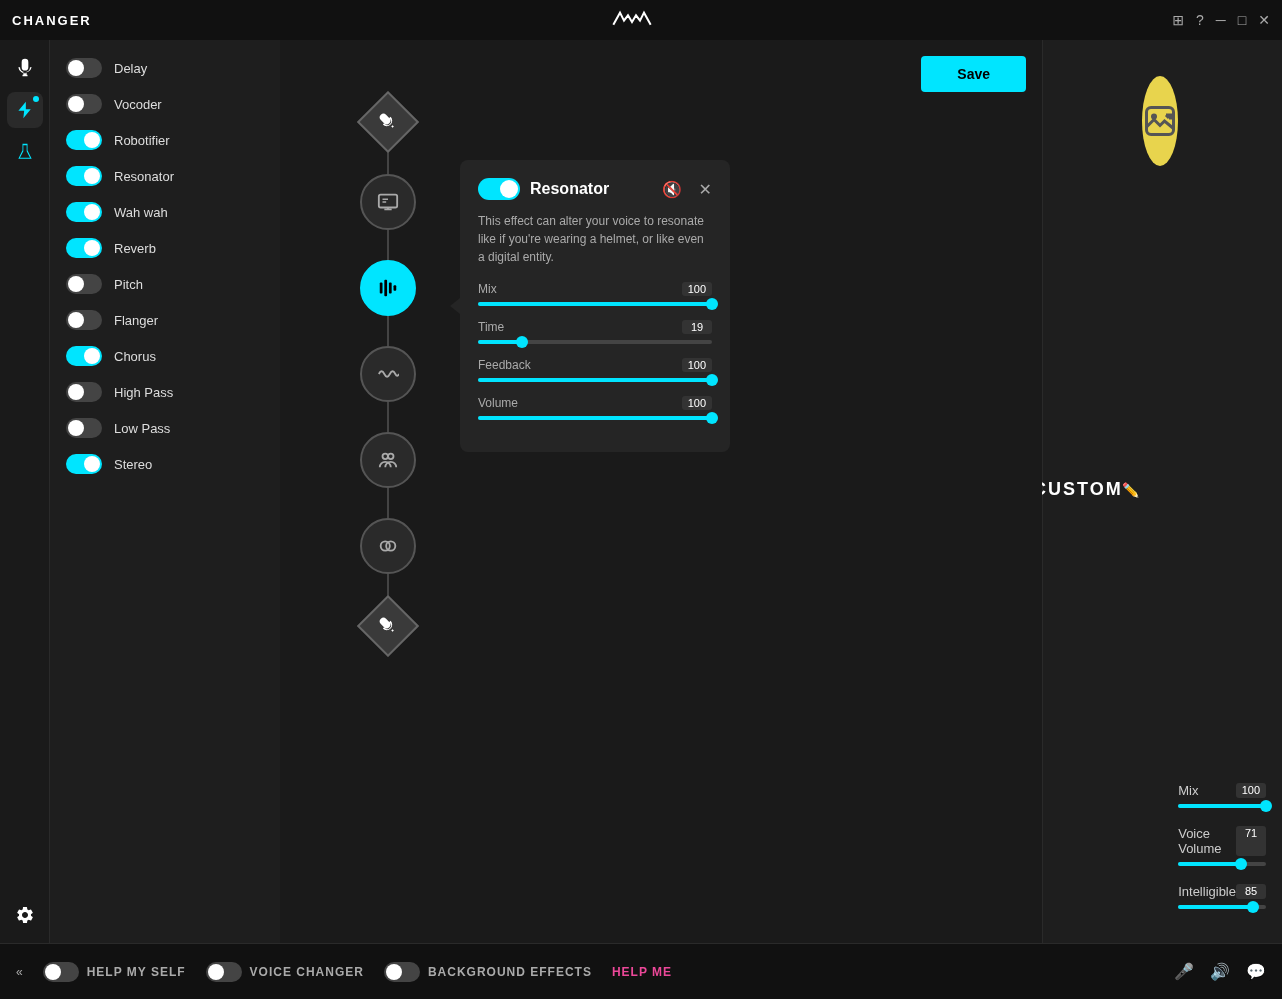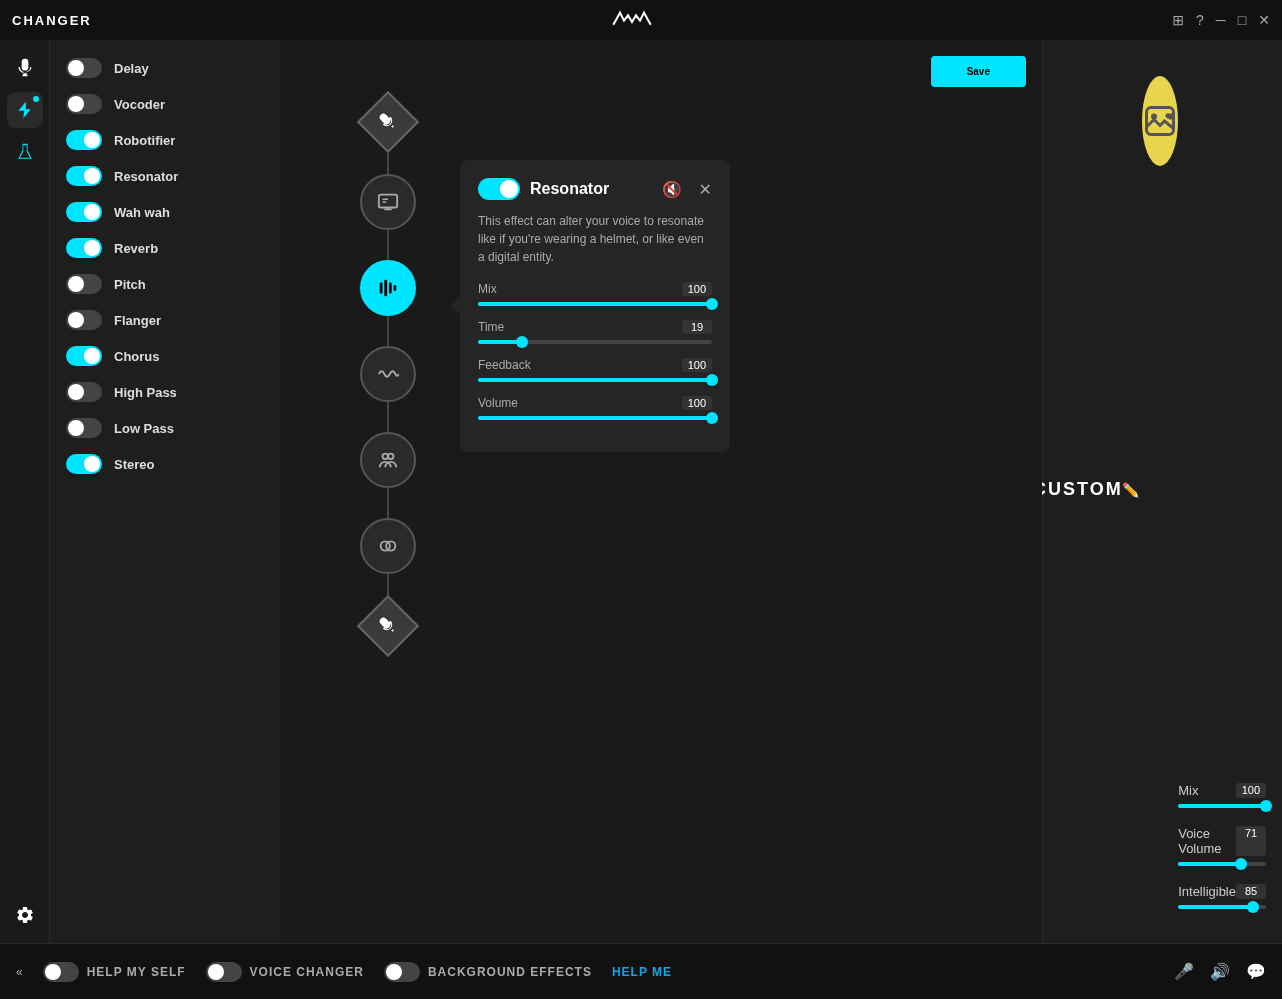--- a/index.html
+++ b/index.html
@@ -140,21 +140,20 @@
       left: 2px;
       transition: left 0.15s;
     }
     .toggle.on::after {
       left: 18px;
     }
 
     .effect-name {
       font-size: 13px;
       color: #ddd;
-      font-weight: bold;
     }
 
     
     .center-area {
       flex: 1;
       background: #1a1a1a;
       position: relative;
       overflow: hidden;
     }
 
@@ -163,21 +162,21 @@
       position: absolute;
       top: 16px;
       right: 16px;
     }
     .save-btn {
       background: #00e5ff;
       color: #000;
       border: none;
       padding: 10px 36px;
       font-weight: bold;
-      font-size: 10px;
+      font-size: 14px;
       border-radius: 4px;
       cursor: pointer;
       margin-left: 24px;
     }
 
     
     .chain-container {
       position: absolute;
       left: 80px;
       top: 60px;
@@ -431,21 +430,21 @@
       display: flex;
       align-items: center;
       gap: 16px;
     }
     .bottom-right span {
       color: #aaa;
       font-size: 16px;
       cursor: pointer;
     }
     .help-btn {
-      color: #0ea5e9;
+      color: #ec4899;
       font-weight: bold;
       font-size: 12px;
       letter-spacing: 1px;
       cursor: pointer;
     }
     .expand-btn {
       color: #aaa;
       font-size: 12px;
       cursor: pointer;
     }

